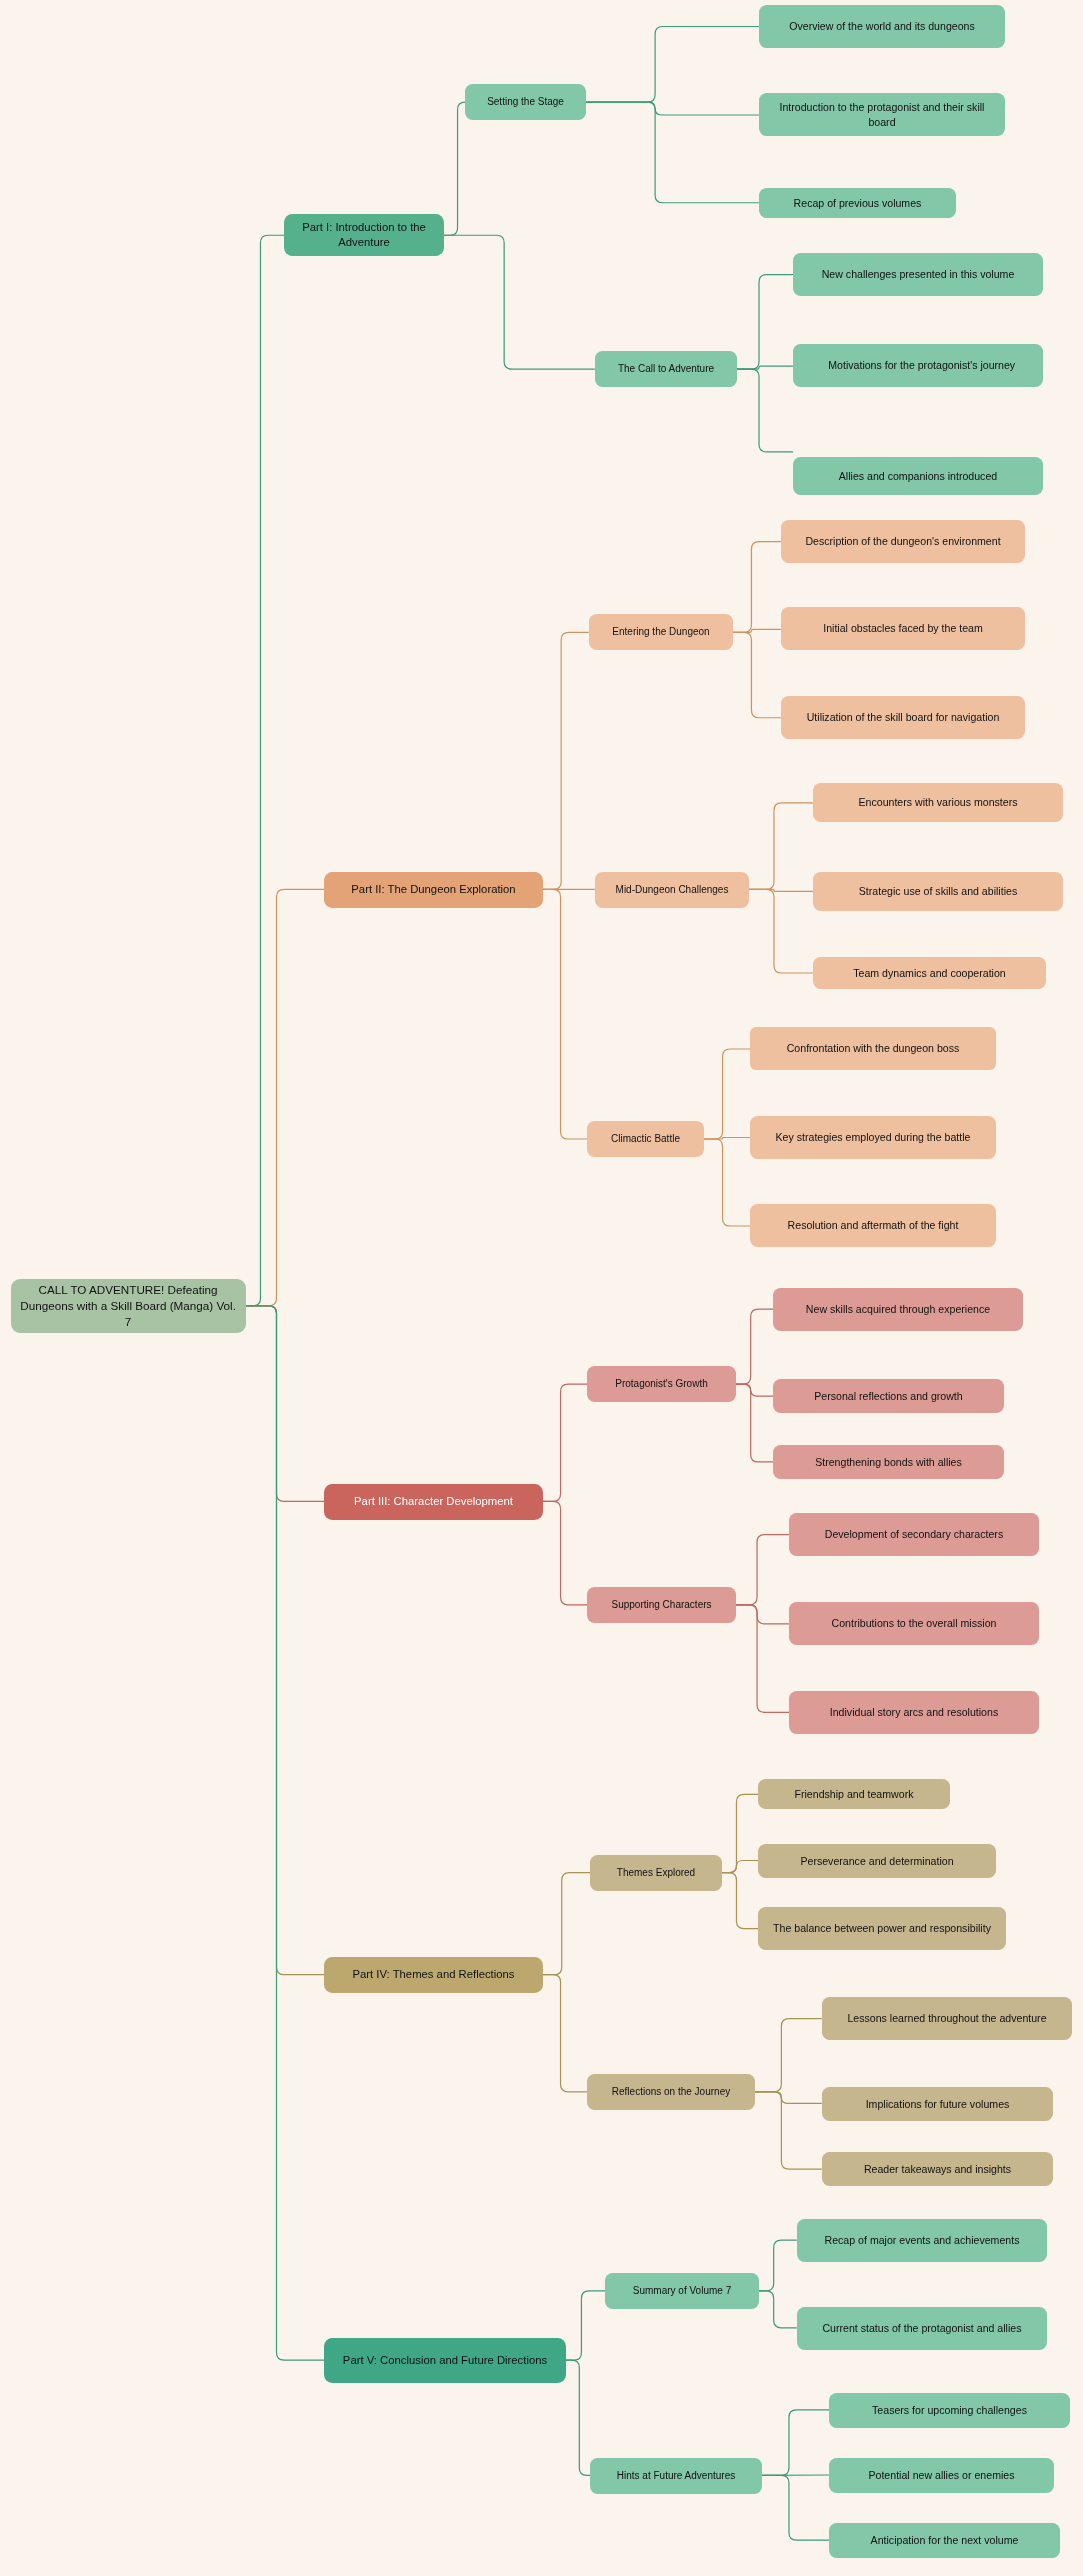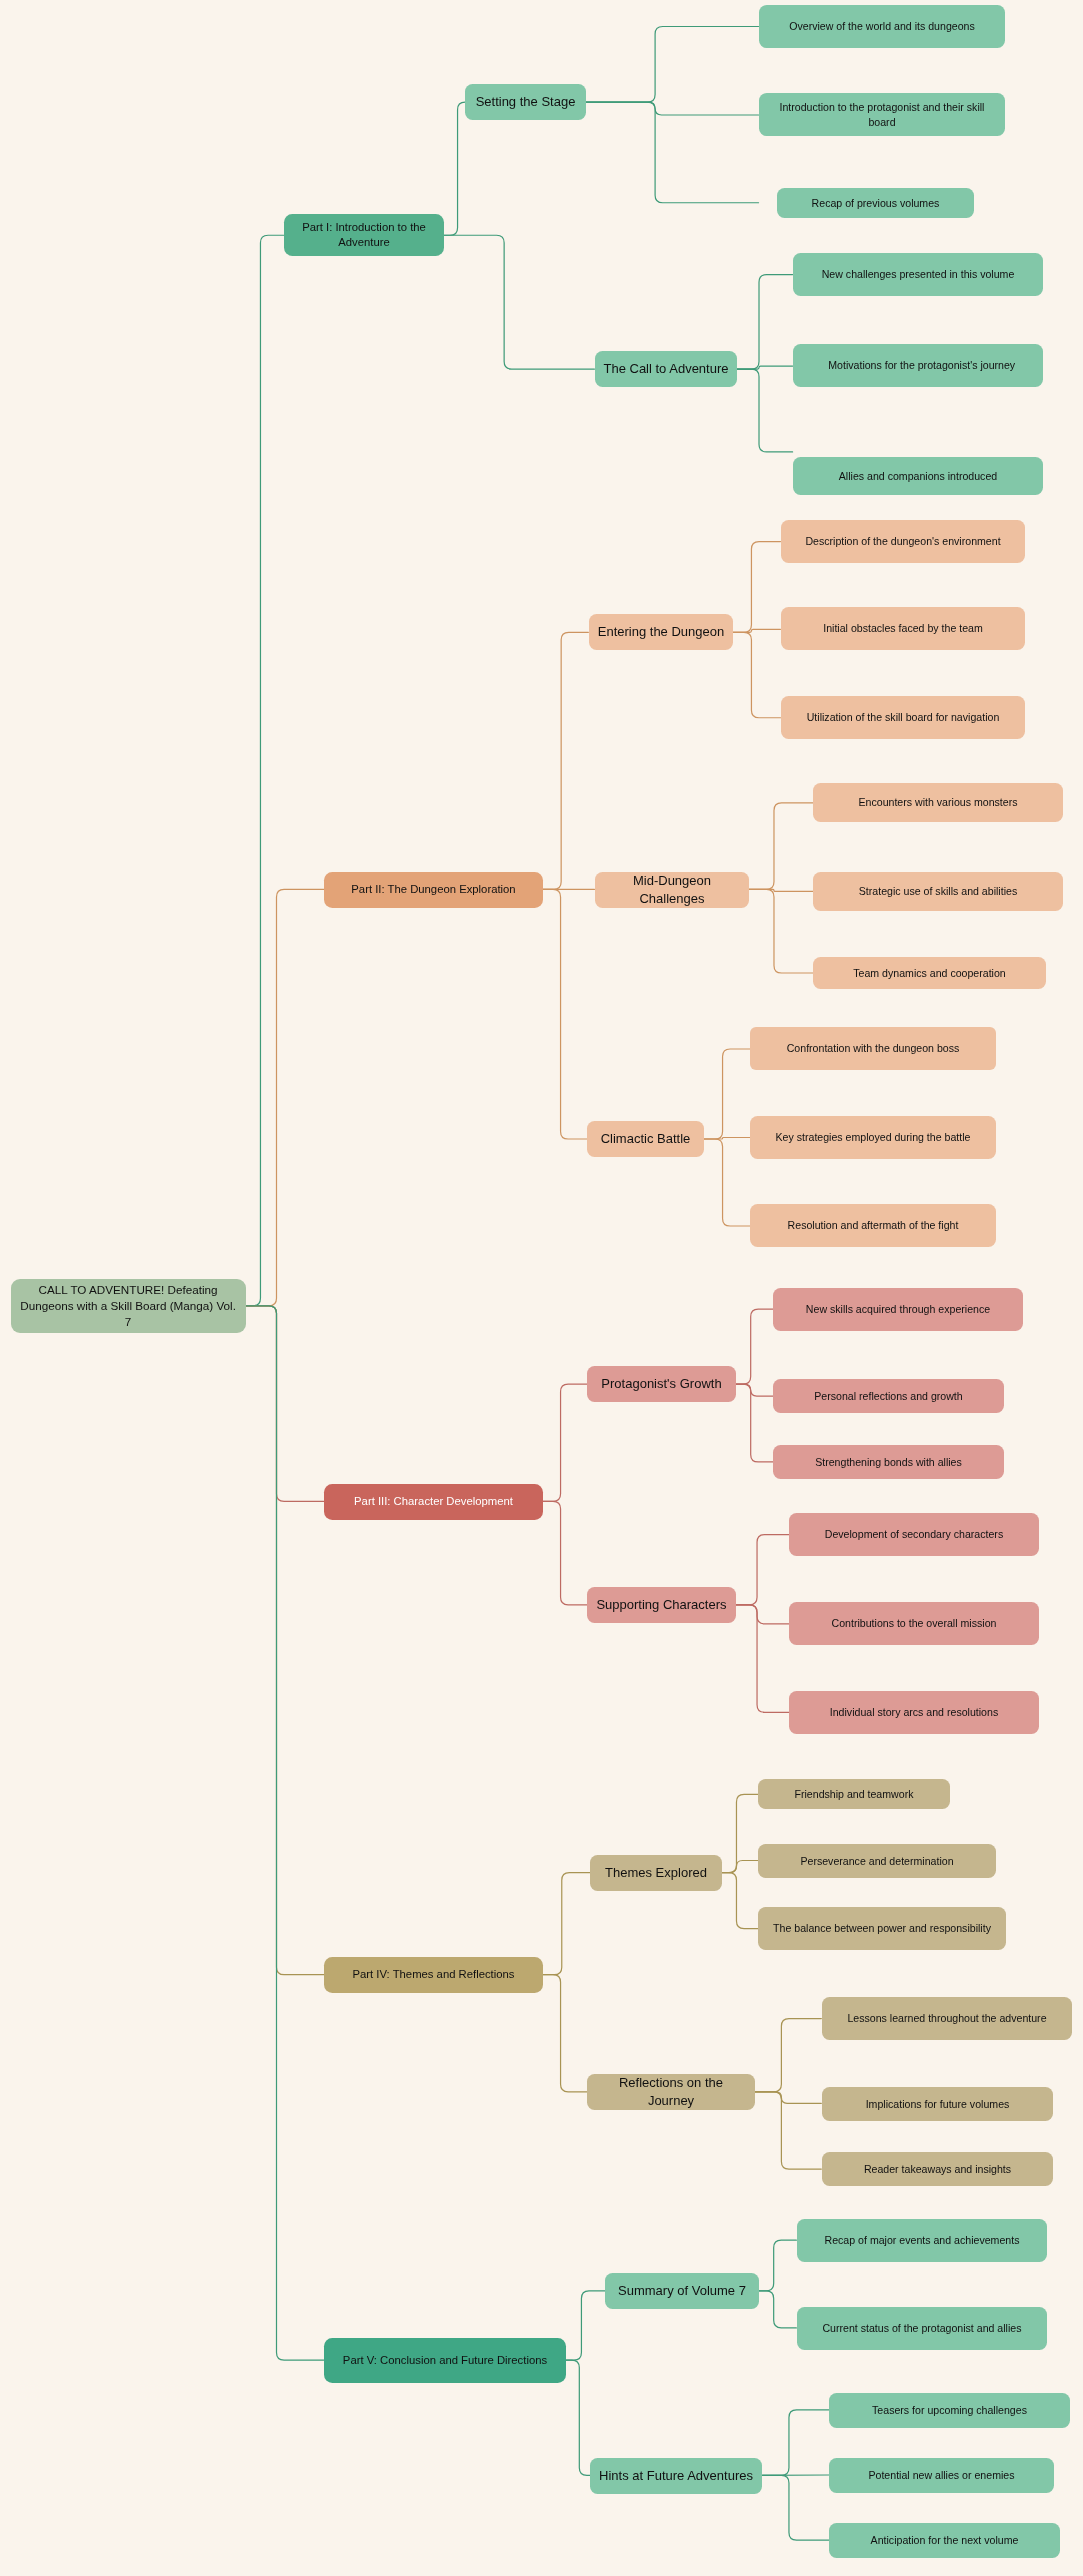--- a/index.html
+++ b/index.html
@@ -14,21 +14,21 @@
   .node{
     position:absolute;box-sizing:border-box;
     display:flex;align-items:center;justify-content:center;
     text-align:center;border-radius:7.6px;
     padding:3px 7.6px;line-height:1.35;
     color:#111;font-weight:400;
   }
   .node .lbl{display:block;width:100%;}
   .root{font-size:11.7px;border-radius:9px;}
   .lvl1{font-size:11.3px;border-radius:8.3px;}
-  .lvl2{font-size:13px;}
+  .lvl2{font-size:10px;}
   .leaf{font-size:10.6px;}
 </style>
 </head>
 <body>
 
 <div id="canvas">
   <svg class="links" id="links-svg" viewBox="0 0 1432 3405">
       <path d="M 324 1726 L 334.4 1726 Q 344.4 1726 344.4 1716 L 344.4 320.5 Q 344.4 310.5 354.4 310.5 L 375 310.5" fill="none" stroke="#3e9a78" stroke-width="1.6" stroke-linecap="round"></path>
       <path d="M 587 310.5 L 595 310.5 Q 605 310.5 605 300.5 L 605 144.5 Q 605 134.5 615 134.5 L 615 134.5" fill="none" stroke="#3e9a78" stroke-width="1.6" stroke-linecap="round"></path>
       <path d="M 775 134.5 L 856.2 134.5 Q 866.2 134.5 866.2 124.5 L 866.2 44.5 Q 866.2 34.5 876.2 34.5 L 1003 34.5" fill="none" stroke="#3e9a78" stroke-width="1.6" stroke-linecap="round"></path>
@@ -87,21 +87,21 @@
       </div>
       <div class="node lvl2" style="left: 465px; top: 84px; width: 121px; height: 36px; background: rgb(130, 199, 168);">
         <span class="lbl">Setting the Stage</span>
       </div>
       <div class="node leaf" style="left: 759px; top: 4.5px; width: 246px; height: 43px; background: rgb(130, 199, 168);">
         <span class="lbl">Overview of the world and its dungeons</span>
       </div>
       <div class="node leaf" style="left: 759px; top: 93px; width: 246px; height: 43px; background: rgb(130, 199, 168);">
         <span class="lbl">Introduction to the protagonist and their skill board</span>
       </div>
-      <div class="node leaf" style="left: 777px; top: 188px; width: 197px; height: 29.5px; background: rgb(130, 199, 168);">
+      <div class="node leaf" style="left: 759px; top: 188px; width: 197px; height: 29.5px; background: rgb(130, 199, 168);">
         <span class="lbl">Recap of previous volumes</span>
       </div>
       <div class="node lvl2" style="left: 595px; top: 351px; width: 142px; height: 36px; background: rgb(130, 199, 168);">
         <span class="lbl">The Call to Adventure</span>
       </div>
       <div class="node leaf" style="left: 793px; top: 253px; width: 250px; height: 43px; background: rgb(130, 199, 168);">
         <span class="lbl">New challenges presented in this volume</span>
       </div>
       <div class="node leaf" style="left: 793px; top: 344px; width: 250px; height: 43px; background: rgb(130, 199, 168); padding-left: 15px;">
         <span class="lbl">Motivations for the protagonist's journey</span>

